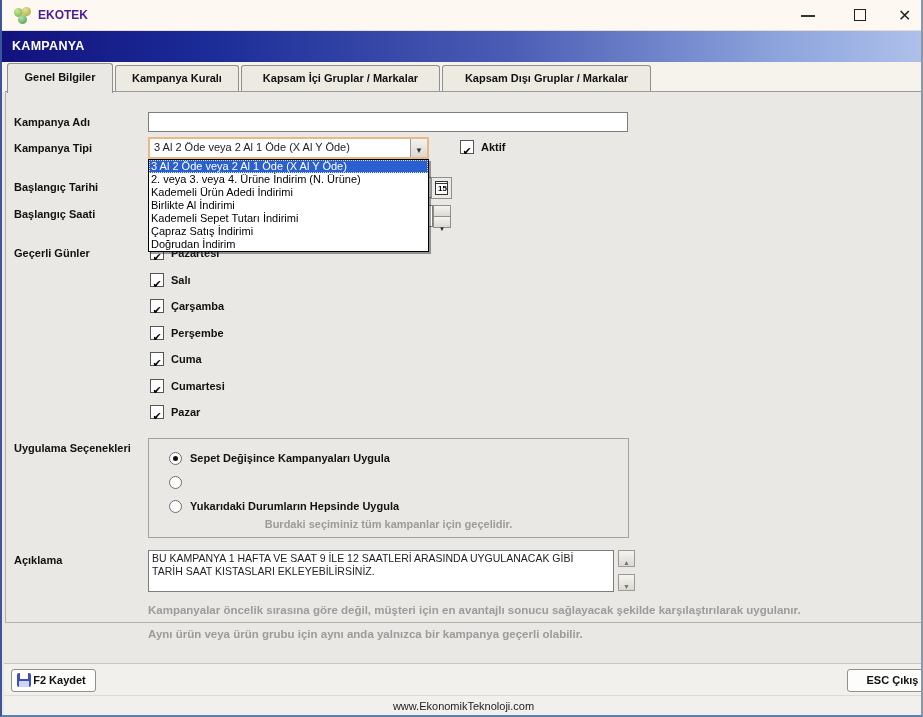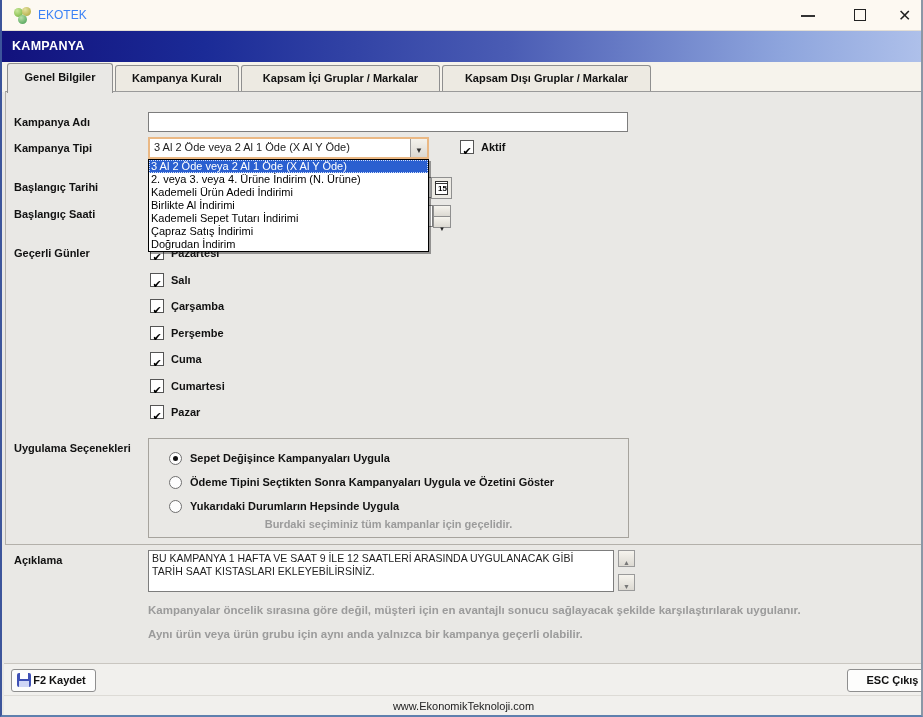--- a/index.html
+++ b/index.html
@@ -9,41 +9,41 @@
     border-left:2px solid #3d559b; border-right:2px solid #8b97a6; border-bottom:2px solid #5f80ae;
     overflow:hidden;
   }
   
   #titlebar { position:absolute; left:0; top:0; width:100%; height:31px; background:#fdf9f2; border-bottom:1px solid #e3ded4; }
   #app-logo { position:absolute; left:12px; top:7px; width:18px; height:18px; }
   #app-logo .c { position:absolute; width:9px; height:9px; border-radius:50%; }
   #app-logo .c1 { left:0; top:1px; background:radial-gradient(circle at 35% 30%, #c9e89a, #6fae35); }
   #app-logo .c2 { left:8px; top:0; background:radial-gradient(circle at 35% 30%, #e5e2a0, #a8a234); }
   #app-logo .c3 { left:4px; top:8px; background:radial-gradient(circle at 35% 30%, #b8e0a8, #3f9a4d); }
-  #window-title { position:absolute; left:36px; top:8px; font-size:12px; color:#3b82f6; }
+  #window-title { position:absolute; left:36px; top:8px; font-size:12px; color:#4c1d95;font-weight:bold; }
   .wc { position:absolute; top:0; width:40px; height:30px; cursor:default; }
   #btn-min { left:786px; } #btn-max { left:838px; } #btn-close { left:884px; }
   #btn-min .glyph { position:absolute; left:13px; top:15px; width:14px; border-top:2px solid #333; }
   #btn-max .glyph { position:absolute; left:14px; top:9px; width:12px; height:12px; border:1.5px solid #222; }
   #btn-close .glyph { position:absolute; left:12px; top:6px; font-size:16px; color:#222; }
   
   #band { position:absolute; left:0; top:31px; width:100%; height:31px;
     background:linear-gradient(90deg,#12127d 0%,#1b2b97 22%,#4a5cb4 55%,#8ea5dd 85%,#aec0ea 100%); }
   #band-title { position:absolute; left:10px; top:8px; color:#ffffff; font-weight:bold; font-size:12.5px; letter-spacing:.3px; }
   
   #tabstrip { position:absolute; left:0; top:62px; width:100%; height:30px; background:#f6f3ec; }
   .tab { position:absolute; top:3px; height:27px; background:#edeae2; border:1px solid #8f8f8f; border-bottom:none;
     border-radius:3px 3px 0 0; font-size:11px; font-weight:bold; color:#111; text-align:center; line-height:25px; cursor:default; }
   .tab.active { background:#e9e8e5; top:1px; height:30px; line-height:27px; z-index:3; }
   #tab-0 { left:5px;  width:106px; }
   #tab-1 { left:113px; width:124px; }
   #tab-2 { left:239px; width:199px; }
   #tab-3 { left:440px; width:209px;text-align:center; }
   
-  #panel { position:absolute; left:3px; top:91px; width:917px; height:454px; background:#e9e8e5;
+  #panel { position:absolute; left:3px; top:91px; width:917px; height:532px; background:#e9e8e5;
     border:1px solid #b3b0aa; border-top:1px solid #9a9a9a; }
   .flabel { position:absolute; left:8px; font-size:11px; font-weight:bold; color:#111; white-space:nowrap; }
   .textbox { position:absolute; background:#fff; border:1px solid #7d7d7d; }
   #inp-name { left:142px; top:20px; width:480px; height:20px; font-size:11px; padding:2px 4px; font-family:inherit; }
   
   #combo { position:absolute; left:142px; top:45px; width:281px; height:22px; background:#fff; border:2px solid #eab884; }
   #combo-value { position:absolute; left:4px; top:2px; font-size:11px; color:#222; white-space:nowrap; }
   #combo-btn { position:absolute; right:0; top:0; width:17px; height:18px; background:linear-gradient(#f4f2ec,#dcd9d2); border-left:1px solid #9a9a9a; text-align:center; }
   #combo-btn span { font-size:8px; color:#333; line-height:18px; }
   #chk-aktif { position:absolute; left:454px; top:48px; }
@@ -190,21 +190,20 @@
     <div class="cbox" style="left:144px; top:313px;"><span>✔</span></div>
     <div class="cblabel" style="left:165px; top:314px;">Pazar</div>
 
     <div class="flabel" style="top:350px;">Uygulama Seçenekleri</div>
     <div id="groupbox">
       <div class="radio selected" style="left:20px; top:13px;">
           <div class="dot"></div>
         </div>
       <div class="rlabel" style="left:41px; top:13px;">Sepet Değişince Kampanyaları Uygula</div>
       <div class="radio" style="left:20px; top:37px;"></div>
-      <div class="rlabel" style="left:41px; top:37px;">Ödeme Tipini Seçtikten Sonra Kampanyaları Uygula ve Özetini Göster</div>
       <div class="radio" style="left:20px; top:61px;"></div>
       <div class="rlabel" style="left:41px; top:61px;">Yukarıdaki Durumların Hepsinde Uygula</div>
       <div id="group-note">Burdaki seçiminiz tüm kampanlar için geçelidir.</div>
     </div>
 
     <div class="flabel" style="top:462px;">Açıklama</div>
     <textarea id="aciklama-box" spellcheck="false" style="">BU KAMPANYA 1 HAFTA VE SAAT 9 İLE 12 SAATLERİ ARASINDA UYGULANACAK GİBİ
 TARİH SAAT KISTASLARI EKLEYEBİLİRSİNİZ.</textarea>
     <div class="scroll-btn" id="scr-up"><span>▲</span></div>
     <div class="scroll-btn" id="scr-down"><span>▼</span></div>

